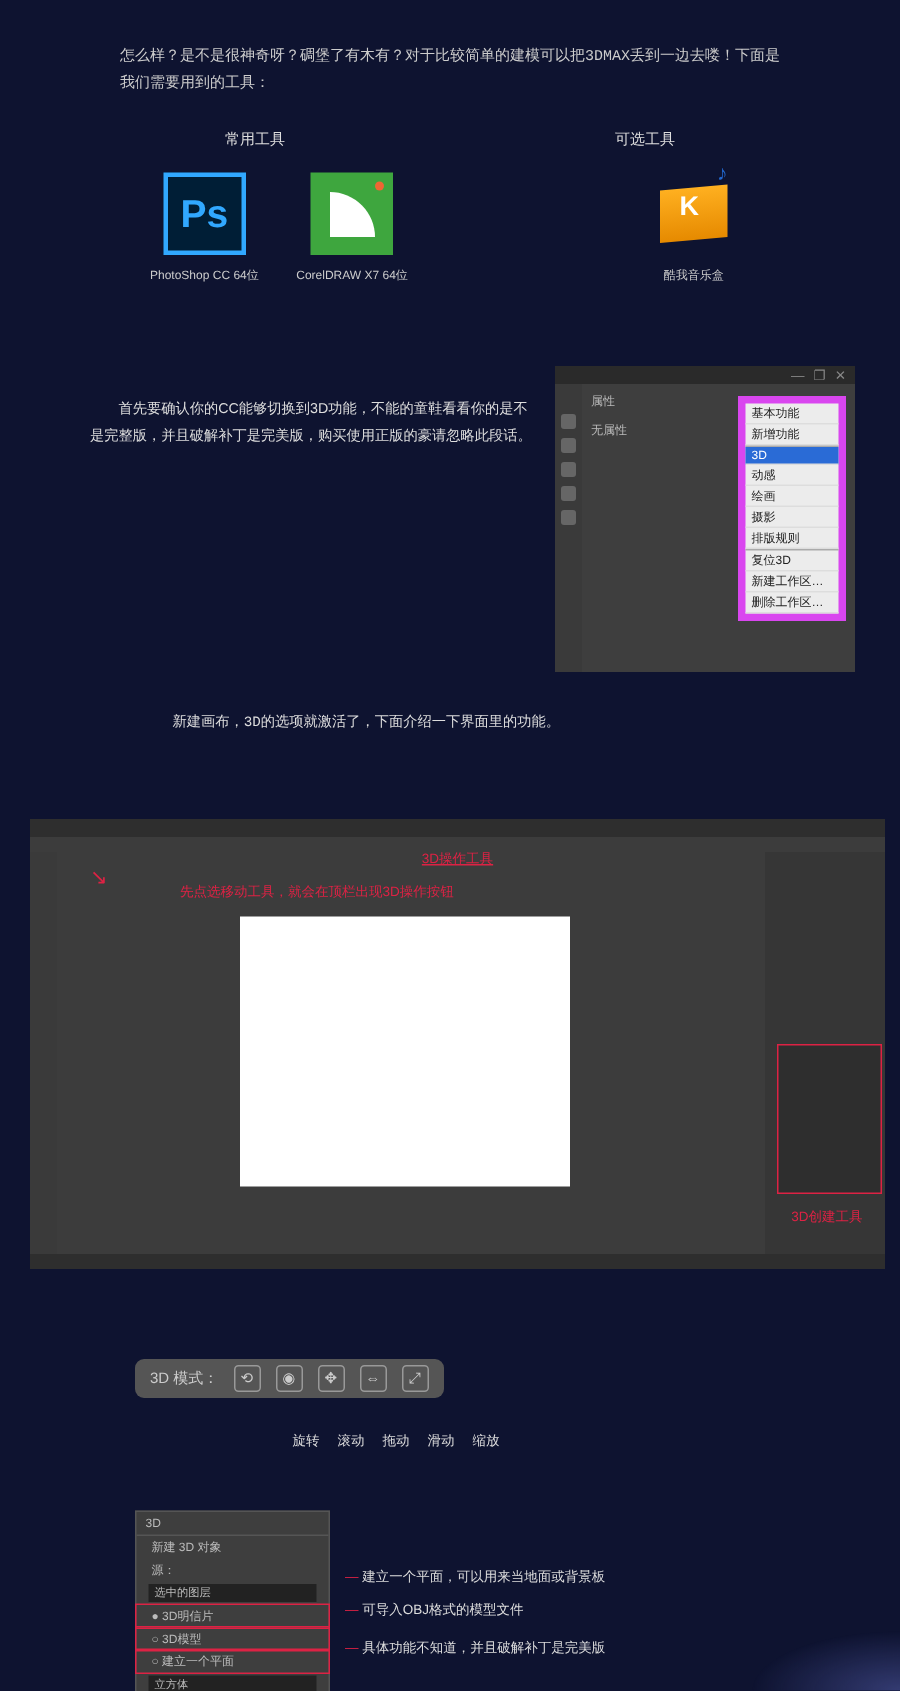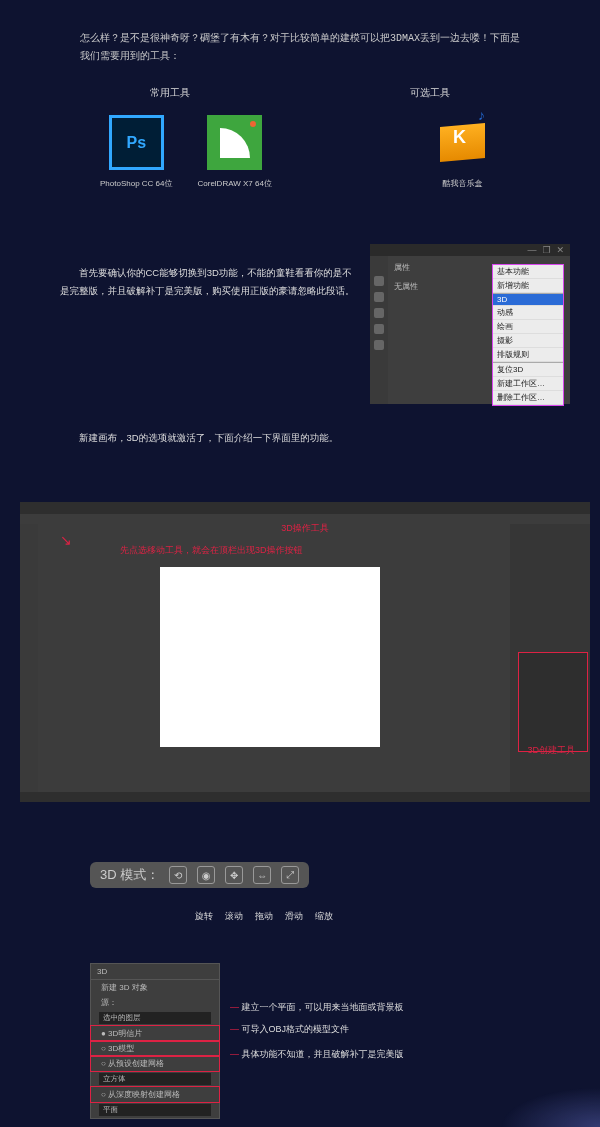--- a/index.html
+++ b/index.html
@@ -17,76 +17,76 @@
   .title-left { margin-left: 40px; }
   .title-right { margin-right: 40px; }
   .tools-row { display: flex; margin-top: 15px; padding: 0 50px; }
   .tool-group-left { display: flex; gap: 25px; margin-left: 50px; }
   .tool-group-right { margin-left: auto; margin-right: 60px; }
   .tool { text-align: center; }
   .tool-icon { width: 55px; height: 55px; display: flex; align-items: center; justify-content: center; margin: 0 auto; }
   .tool-label { font-size: 8px; color: #ccc; margin-top: 8px; }
   .ps-icon {
     background: #001e36; border: 3px solid #31a8ff; color: #31a8ff;
-    font-size: 16px; font-weight: bold; font-family: Arial;
+    font-size: 26px; font-weight: bold; font-family: Arial;
   }
   .cd-icon { background: #3ea63e; position: relative; }
   .cd-shape { width: 30px; height: 30px; background: #fff; border-radius: 0 30px 0 0; }
   .cd-dot { position: absolute; top: 6px; right: 6px; width: 6px; height: 6px; background: #e63; border-radius: 50%; }
   .ku-icon { position: relative; }
   .ku-box { width: 45px; height: 35px; background: linear-gradient(#ffb020,#e68a00); transform: skewY(-5deg); }
   .ku-k { position: absolute; top: 12px; left: 18px; color: #fff; font-weight: bold; font-size: 18px; font-family: Arial; }
   .ku-note { position: absolute; top: -8px; right: 5px; color: #2266cc; font-size: 14px; }
 
   .para-row { display: flex; margin-top: 55px; padding: 0 30px 0 60px; gap: 15px; }
   .para-text { flex: 1; color: #ddd; line-height: 1.9; font-size: 9.5px; padding-top: 20px; }
   .indent { text-indent: 2em; display: block; }
 
   .ps-panel {
     width: 200px; background: #454545; color: #bbb; font-size: 8px;
     position: relative;
   }
   .panel-top { height: 12px; background: #2a2a2a; display: flex; justify-content: flex-end; gap: 6px; padding: 1px 6px; }
   .panel-top span { color: #888; font-size: 9px; }
-  .panel-body { display: flex; height: 148px; }
+  .panel-body { display: flex; height: 192px; }
   .left-strip { width: 18px; background: #3a3a3a; display: flex; flex-direction: column; gap: 6px; padding-top: 20px; align-items: center; }
   .left-strip div { width: 10px; height: 10px; background: #666; border-radius: 2px; }
   .mid { flex: 1; background: #3e3e3e; padding: 6px; }
   .drop-menu {
     position: absolute; right: 6px; top: 20px; width: 72px;
-    background: #ececec; border: 1px solid #d946ef; color: #222; font-size: 8px;
+    background: #ececec; border: 5px solid #d946ef; color: #222; font-size: 8px;
   }
   .drop-menu div { padding: 1px 4px; border-bottom: 1px solid #ddd; }
   .drop-menu .hl { background: #2a6bd6; color: #fff; }
   .drop-menu hr { border: none; border-top: 1px solid #aaa; margin: 0; }
 
-  .para2 { padding: 25px 80px 0 60px; color: #ddd; font-size: 9.5px; line-height: 1.9; }
+  .para2 { padding: 25px 80px 0 96px; color: #ddd; font-size: 9.5px; line-height: 1.9; font-family: Liberation Mono, monospace; }
 
   .ps-full {
     margin-top: 55px; width: 570px; margin-left: 20px; height: 300px;
     background: #3c3c3c; position: relative; font-size: 8px; color: #aaa;
   }
   .ps-menu { height: 12px; background: #2e2e2e; padding: 0 6px; }
   .ps-tool-l { position: absolute; left: 0; top: 22px; width: 18px; bottom: 10px; background: #3a3a3a; }
   .ps-canvas { position: absolute; left: 140px; top: 65px; width: 220px; height: 180px; background: #fff; }
   .ps-right { position: absolute; right: 0; top: 22px; width: 80px; bottom: 10px; background: #363636; }
   .ps-status { position: absolute; bottom: 0; left: 0; right: 0; height: 10px; background: #2e2e2e; }
   .anno-red { color: #d24; position: absolute; font-size: 9px; }
-  .anno1 { top: 20px; left: 50%; transform: translateX(-50%); }
+  .anno1 { top: 20px; left: 50%; transform: translateX(-50%); text-decoration: underline; }
   .anno2 { top: 42px; left: 100px; }
-  .anno3 { bottom: 45px; right: 15px; margin-top: 15px; }
+  .anno3 { bottom: 28px; right: 15px; margin-top: 15px; }
   .arrow { position: absolute; top: 30px; left: 40px; color: #d24; font-size: 14px; }
   .ps-right-panel { position: absolute; right: 2px; bottom: 50px; width: 70px; height: 100px; background: #2e2e2e; border: 1px solid #d24; }
 
   .mode-bar-wrap { margin-top: 60px; margin-left: 90px; }
   .mode-bar {
     display: inline-flex; align-items: center; background: #555;
     border-radius: 6px; padding: 4px 10px; gap: 10px;
   }
-  .mode-label { color: #ccc; font-size: 13px; }
+  .mode-label { color: #ccc; font-size: 10px; }
   .mode-icon {
     width: 18px; height: 18px; border: 1px solid #999; border-radius: 3px;
     display: flex; align-items: center; justify-content: center; color: #ccc; font-size: 10px;
   }
   .mode-labels { display: flex; gap: 12px; margin-top: 22px; margin-left: 105px; font-size: 9px; color: #ddd; }
 
   .bottom-row { display: flex; margin-top: 40px; margin-left: 90px; gap: 10px; }
   .create-panel {
     width: 130px; background: #3e3e3e; color: #bbb; font-size: 8px;
     border: 1px solid #555;
@@ -221,21 +221,21 @@
     <div class="cp-title">
       <span>3D</span>
     </div>
     <div class="cp-row">新建 3D 对象</div>
     <div class="cp-row">
       <span>源：</span>
     </div>
     <div class="cp-sel">选中的图层</div>
     <div class="cp-row redbox">● <span>3D明信片</span></div>
     <div class="cp-row redbox">○ <span>3D模型</span></div>
-    <div class="cp-row redbox">○ <span>从预设创建网格</span></div>
+    <div class="cp-row redbox">○ <span>建立一个平面</span></div>
     <div class="cp-sel">立方体</div>
     <div class="cp-row redbox">○ <span>从深度映射创建网格</span></div>
     <div class="cp-sel">平面</div>
 
   </div>
   <div class="desc-col">
     <div><span class="red-line">—</span> <span>建立一个平面，可以用来当地面或背景板</span></div>
     <div><span class="red-line">—</span> <span>可导入OBJ格式的模型文件</span></div>
     <div style="margin-top:12px"><span class="red-line">—</span> <span>具体功能不知道，并且破解补丁是完美版</span></div>
   </div>

